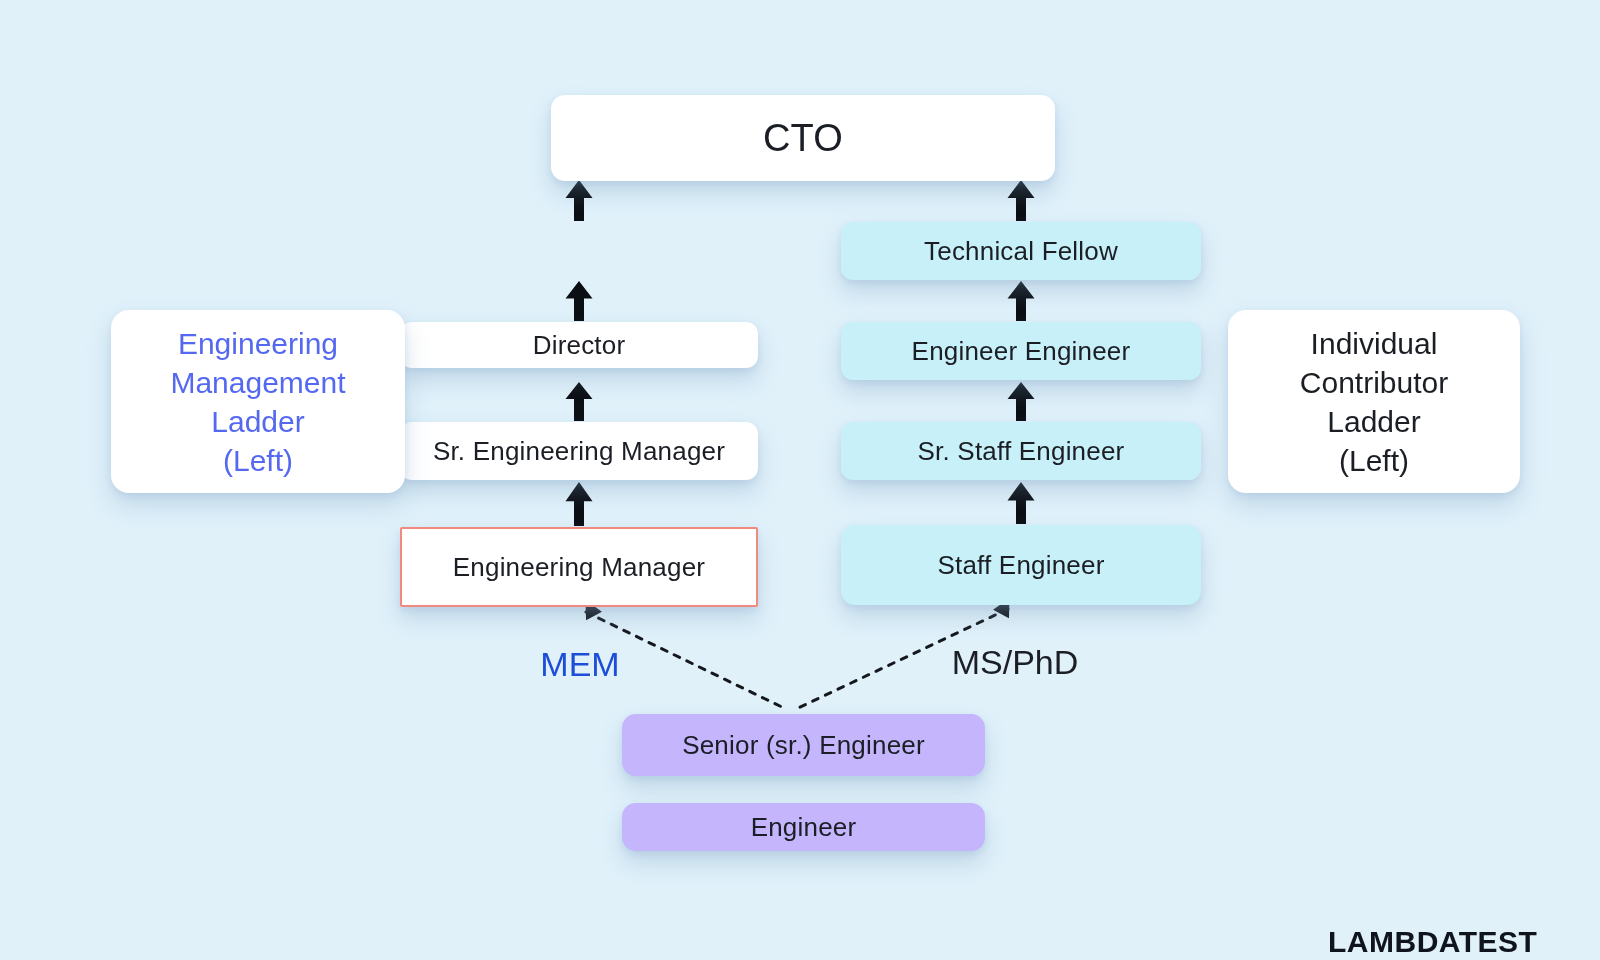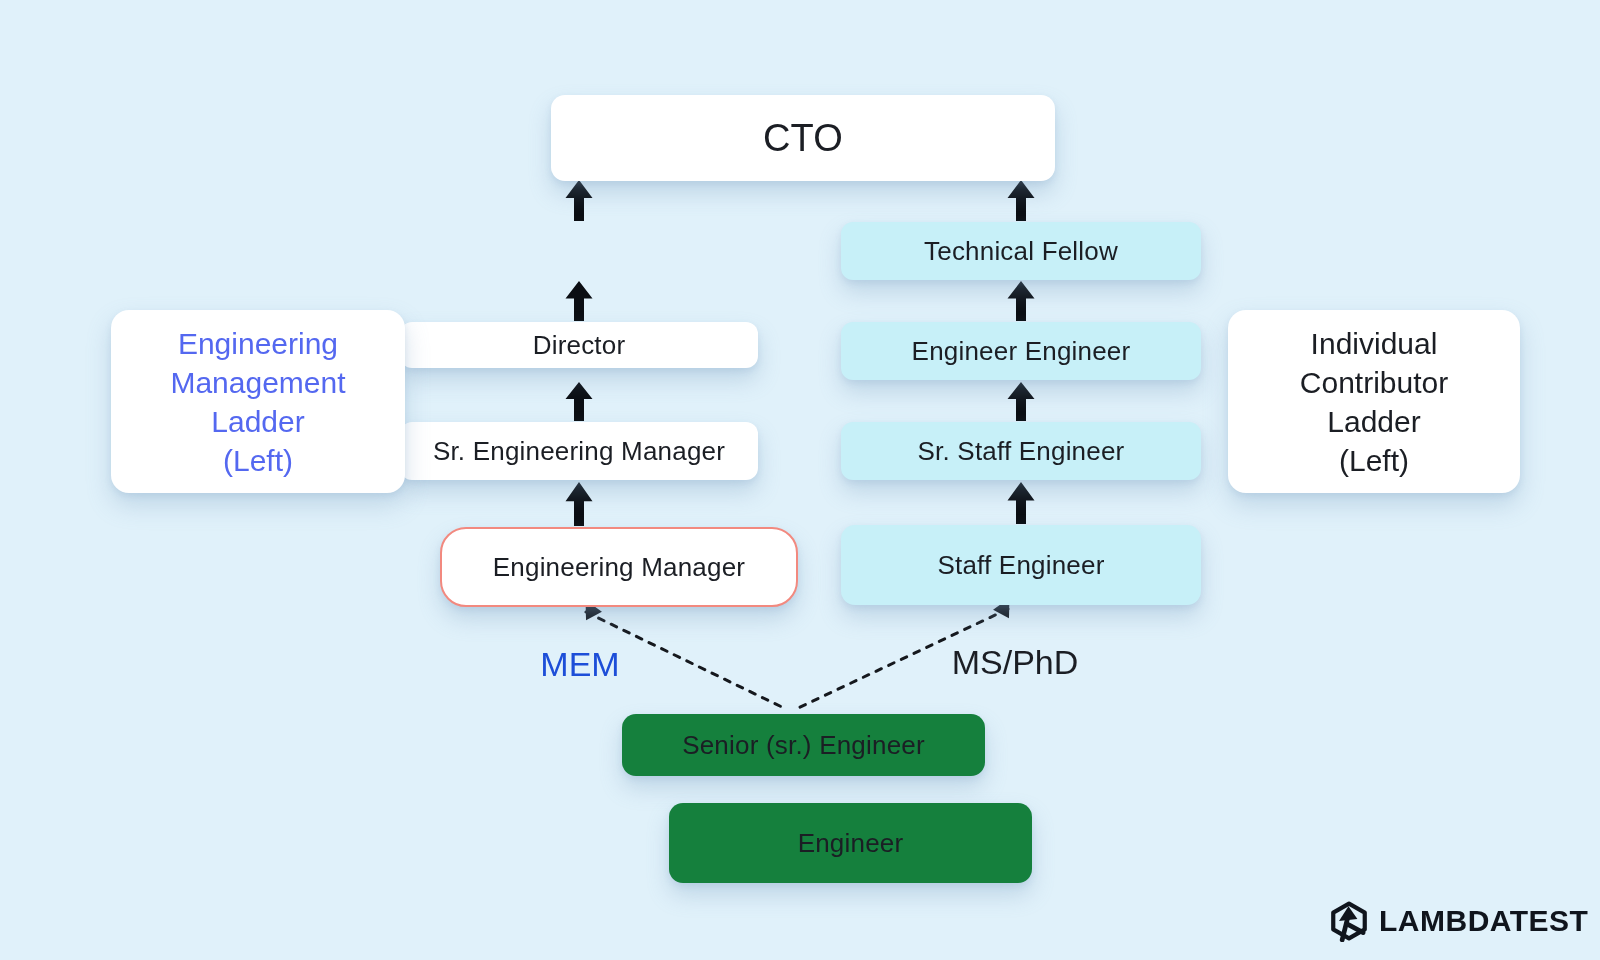--- a/index.html
+++ b/index.html
@@ -11,39 +11,39 @@
   }
   .node {
     position:absolute; display:flex; align-items:center; justify-content:center;
     background:#FFFFFF; border-radius:12px;
     font-size:26px; font-weight:500; letter-spacing:.2px; color:#1B1E24;
     box-shadow:0 12px 22px rgba(116,153,190,.30), 0 3px 6px rgba(116,153,190,.16);
     text-align:center;
   }
   .node.cto { font-size:38px; border-radius:14px; }
   .node.cyan { background:#C7F0F8; }
-  .node.pink { background:#15803d; border-radius:14px; }
-  .node.highlight { border:2px solid #F2897F; border-radius:26px;margin-left:40px; }
+  .node.pink { background:#c4b5fd; border-radius:14px; }
+  .node.highlight { border:2px solid #F2897F; border-radius:2px; }
   .side-card {
     position:absolute; display:flex; align-items:center; justify-content:center;
     background:#FFFFFF; border-radius:18px; text-align:center;
     font-size:30px; font-weight:500; line-height:39px; white-space:pre-line;
     box-shadow:0 12px 24px rgba(116,153,190,.30), 0 3px 6px rgba(116,153,190,.16);
   }
   .side-card.blue { color:#5468F0;margin-left:33px; }
   .entry-label {
     position:absolute; font-size:34px; font-weight:500; text-align:center;
   }
   .entry-label.blue { color:#1d4ed8; }
   .up-arrow { position:absolute; width:30px; }
   .up-arrow svg { display:block; width:100%; height:100%; }
   .overlay { position:absolute; left:0; top:0; pointer-events:none; }
   .logo {
     position:absolute; left:1328px; top:898px; height:46px;
-    display:flex; align-items:center; gap:9px;
+    display:flex; align-items:center; gap:27px;flex-direction:column;
   }
   .logo-text {
     font-size:30px; font-weight:800; letter-spacing:.5px; color:#10151D;
   }
 </style>
 </head>
 <body>
 
 <div class="canvas">
 
@@ -104,21 +104,21 @@
 
   <div class="node cyan" style="left:841px; top:222px; width:360px; height:58px;">Technical Fellow</div>
   <div class="node cyan" style="left:841px; top:322px; width:360px; height:58px;">Engineer Engineer</div>
   <div class="node cyan" style="left:841px; top:422px; width:360px; height:58px;">Sr. Staff Engineer</div>
   <div class="node cyan" style="left:841px; top:525px; width:360px; height:80px; border-radius:14px;">Staff Engineer</div>
 
   <div class="entry-label blue" style="left:500px; top:645px; width:160px;">MEM</div>
   <div class="entry-label" style="left:935px; top:643px; width:160px;">MS/PhD</div>
 
   <div class="node pink" style="left:622px; top:714px; width:363px; height:62px;">Senior (sr.) Engineer</div>
-  <div class="node pink" style="left:622px; top:803px; width:363px; height:80px;margin-left:47px;">Engineer</div>
+  <div class="node pink" style="left:622px; top:803px; width:363px; height:48px;">Engineer</div>
 
   <div class="side-card blue" style="left:78px; top:310px; width:294px; height:183px;">Engineering
 Management
 Ladder
 (Left)</div>
   <div class="side-card" style="left:1228px; top:310px; width:292px; height:183px;">Individual
 Contributor
 Ladder
 (Left)</div>
 

